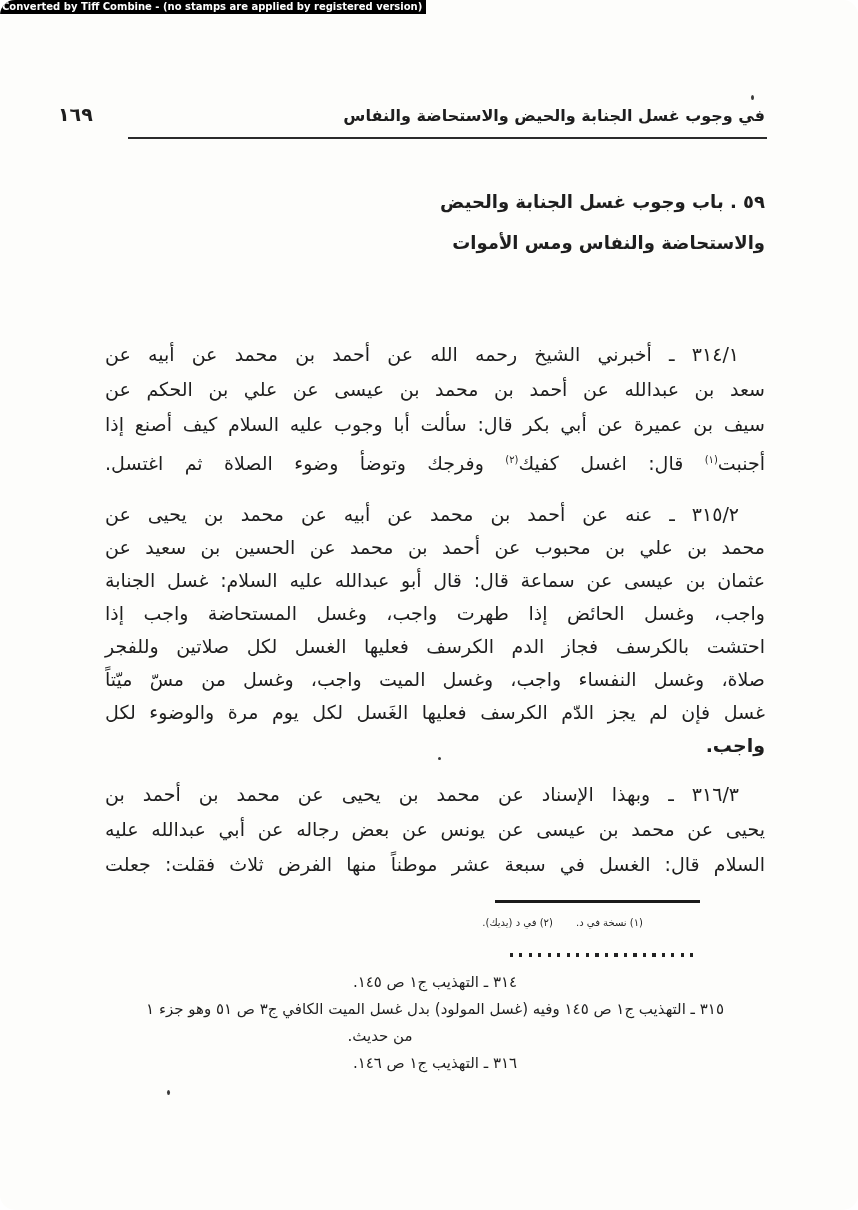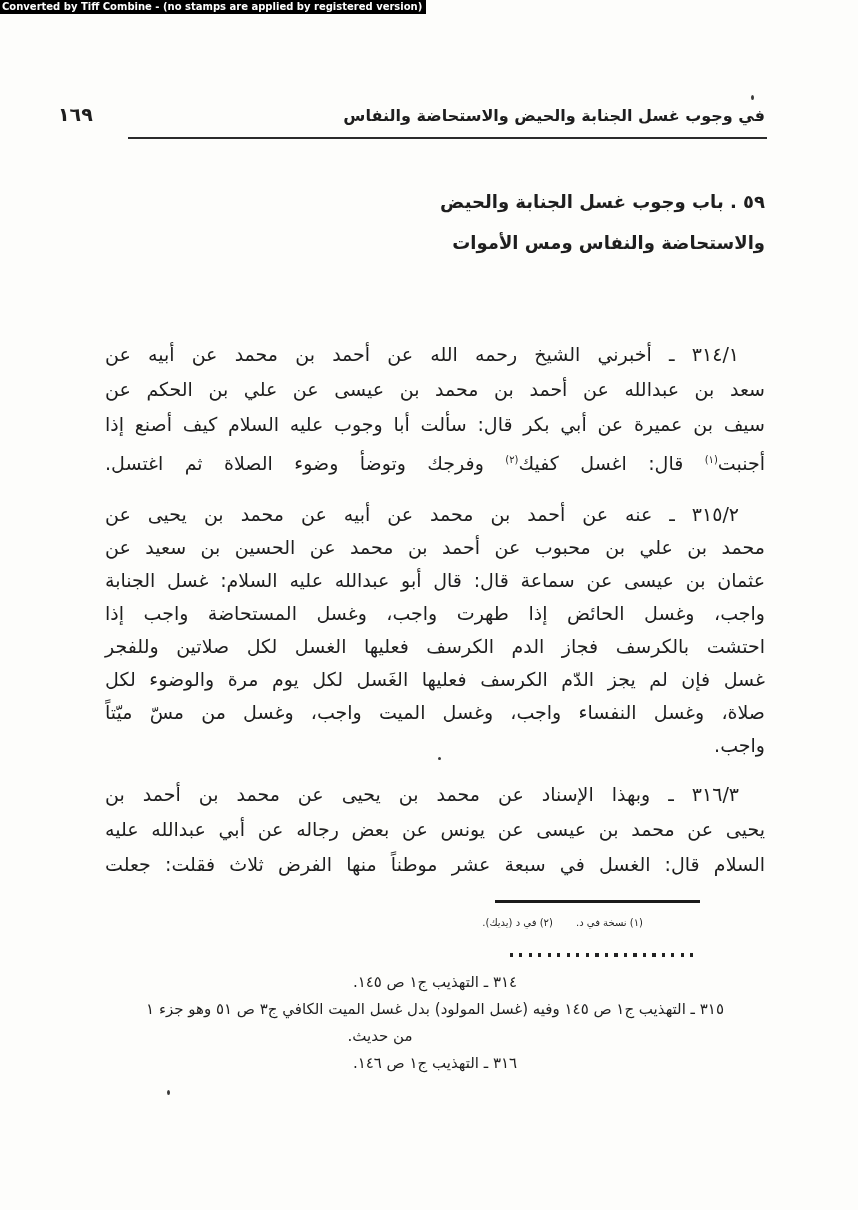--- a/index.html
+++ b/index.html
@@ -4,20 +4,21 @@
 <style>
   html, body { margin: 0; padding: 0; background: #ffffff; }
   .scan {
     position: relative;
     width: 858px;
     height: 1210px;
     background: #fdfdfb;
     font-family: "DejaVu Sans", sans-serif;
     color: #1e1e1e;
     overflow: hidden;
+    border-radius: 15px;
   }
   
   .banner {
     position: absolute;
     top: 0; left: 0;
     background: #000;
     color: #fff;
     font: bold 10px/13px "DejaVu Sans", sans-serif;
     padding: 0 4px 1px 2px;
     white-space: nowrap;
@@ -50,21 +51,21 @@
   
   .hadith {
     direction: rtl;
     width: 660px;
     margin: 0 93px 0 105px;
     font-size: 19px;
     line-height: 35px;
   }
   .hadith .line { text-align: justify; text-align-last: justify; }
   .hadith .line.first { padding-right: 26px; }
-  .hadith .line.short { text-align-last: right; }
+  .hadith .line.short { text-align-last: right; font-weight: bold; }
   .h1-block { margin-top: 74px; }
   .h2-block { margin-top: 17px; line-height: 33px; }
   .h3-block { margin-top: 15px; }
   .fnref {
     font-size: 10px;
     vertical-align: 7px;
     letter-spacing: -0.5px;
   }
   
   .fn-rule {
@@ -133,22 +134,22 @@
     <div class="line">سيف بن عميرة عن أبي بكر قال: سألت أبا وجوب عليه السلام كيف أصنع إذا</div>
     <div class="line"><span>أجنبت</span><span class="fnref">(١)</span><span> قال: اغسل كفيك</span><span class="fnref">(٢)</span><span> وفرجك وتوضأ وضوء الصلاة ثم اغتسل.</span></div>
   </section>
 
   <section class="hadith h2-block">
     <div class="line first">٣١٥/٢ ـ عنه عن أحمد بن محمد عن أبيه عن محمد بن يحيى عن</div>
     <div class="line">محمد بن علي بن محبوب عن أحمد بن محمد عن الحسين بن سعيد عن</div>
     <div class="line">عثمان بن عيسى عن سماعة قال: قال أبو عبدالله عليه السلام: غسل الجنابة</div>
     <div class="line">واجب، وغسل الحائض إذا طهرت واجب، وغسل المستحاضة واجب إذا</div>
     <div class="line">احتشت بالكرسف فجاز الدم الكرسف فعليها الغسل لكل صلاتين وللفجر</div>
+    <div class="line">صلاة، وغسل النفساء واجب، وغسل الميت واجب، وغسل من مسّ ميّتاً</div>
     <div class="line">غسل فإن لم يجز الدّم الكرسف فعليها الغَسل لكل يوم مرة والوضوء لكل</div>
-    <div class="line">صلاة، وغسل النفساء واجب، وغسل الميت واجب، وغسل من مسّ ميّتاً</div>
     <div class="line short">واجب.</div>
   </section>
 
   <section class="hadith h3-block">
     <div class="line first">٣١٦/٣ ـ وبهذا الإسناد عن محمد بن يحيى عن محمد بن أحمد بن</div>
     <div class="line">يحيى عن محمد بن عيسى عن يونس عن بعض رجاله عن أبي عبدالله عليه</div>
     <div class="line">السلام قال: الغسل في سبعة عشر موطناً منها الفرض ثلاث فقلت: جعلت</div>
   </section>
 
   <div class="fn-rule"></div>

